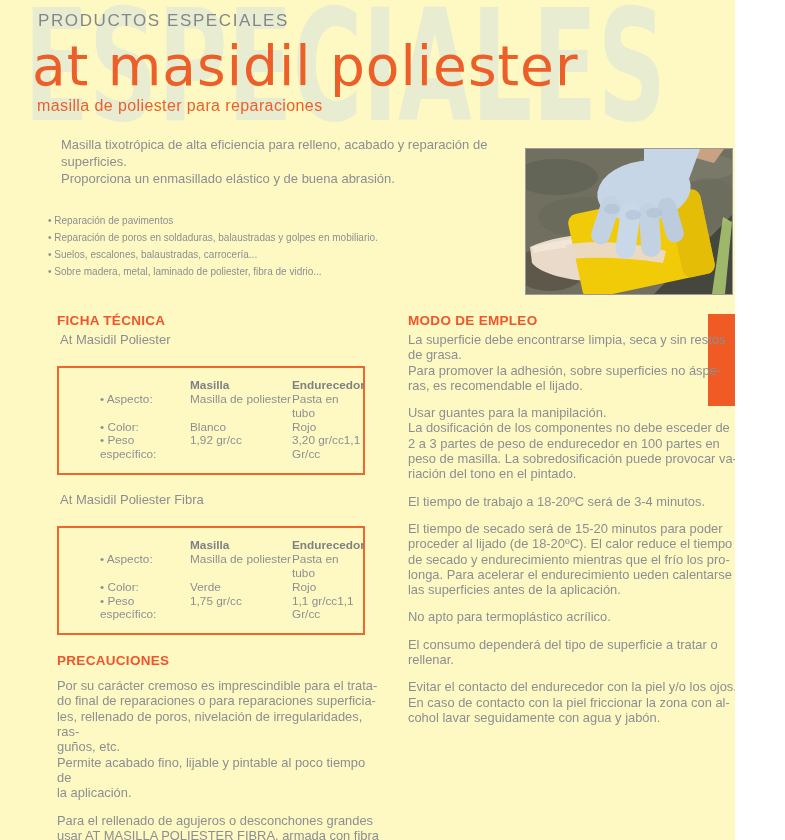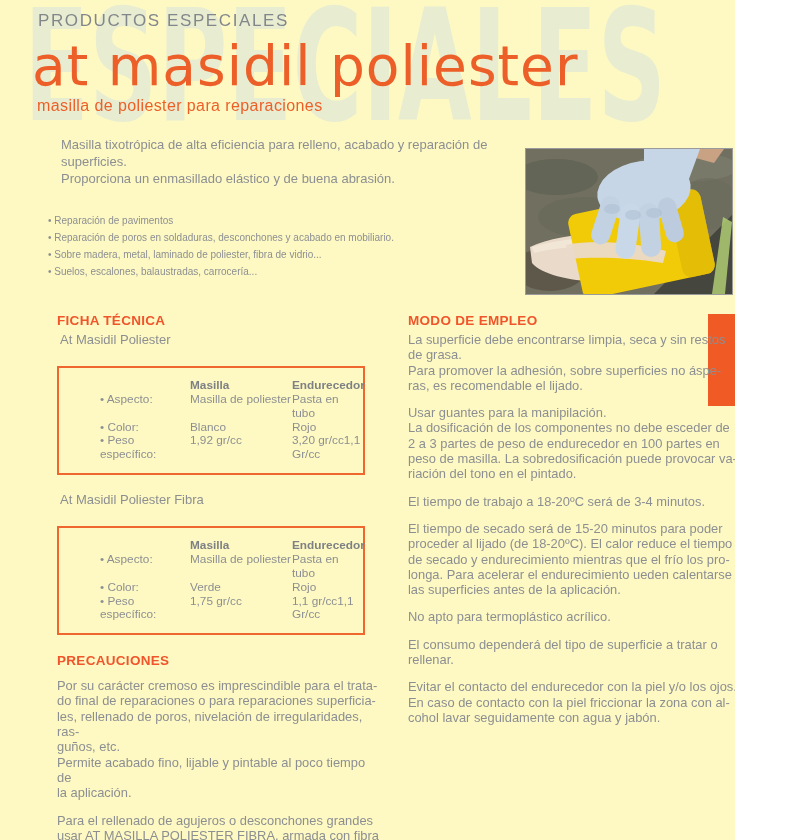--- a/index.html
+++ b/index.html
@@ -66,23 +66,23 @@
 
   <div class="kicker">PRODUCTOS ESPECIALES</div>
   <div class="title">at masidil poliester</div>
   <div class="subtitle">masilla de poliester para reparaciones</div>
 
   <div class="intro pre">Masilla tixotrópica de alta eficiencia para relleno, acabado y reparación de
 superficies.
 Proporciona un enmasillado elástico y de buena abrasión.</div>
   <div class="intro-bullets">
     <div>• Reparación de pavimentos</div>
-    <div>• Reparación de poros en soldaduras, desconchones y acabado en mobiliario.</div>
+    <div>• Reparación de poros en soldaduras, balaustradas y golpes en mobiliario.</div>
+    <div>• Suelos, escalones, balaustradas, carrocería...</div>
     <div>• Sobre madera, metal, laminado de poliester, fibra de vidrio...</div>
-    <div>• Suelos, escalones, balaustradas, carrocería...</div>
   </div>
 
   <div class="photo">
     <svg width="206" height="145" viewBox="0 0 206 145">
       <rect width="206" height="145" fill="#716F60"></rect>
       <ellipse cx="30" cy="28" rx="42" ry="18" fill="#5E6153" opacity="0.7"></ellipse>
       <ellipse cx="160" cy="18" rx="52" ry="15" fill="#7E8071" opacity="0.6"></ellipse>
       <ellipse cx="58" cy="68" rx="46" ry="20" fill="#646753" opacity="0.5"></ellipse>
       <ellipse cx="24" cy="120" rx="36" ry="22" fill="#554F41" opacity="0.7"></ellipse>
       <ellipse cx="182" cy="55" rx="30" ry="26" fill="#6A6D5E" opacity="0.6"></ellipse>

